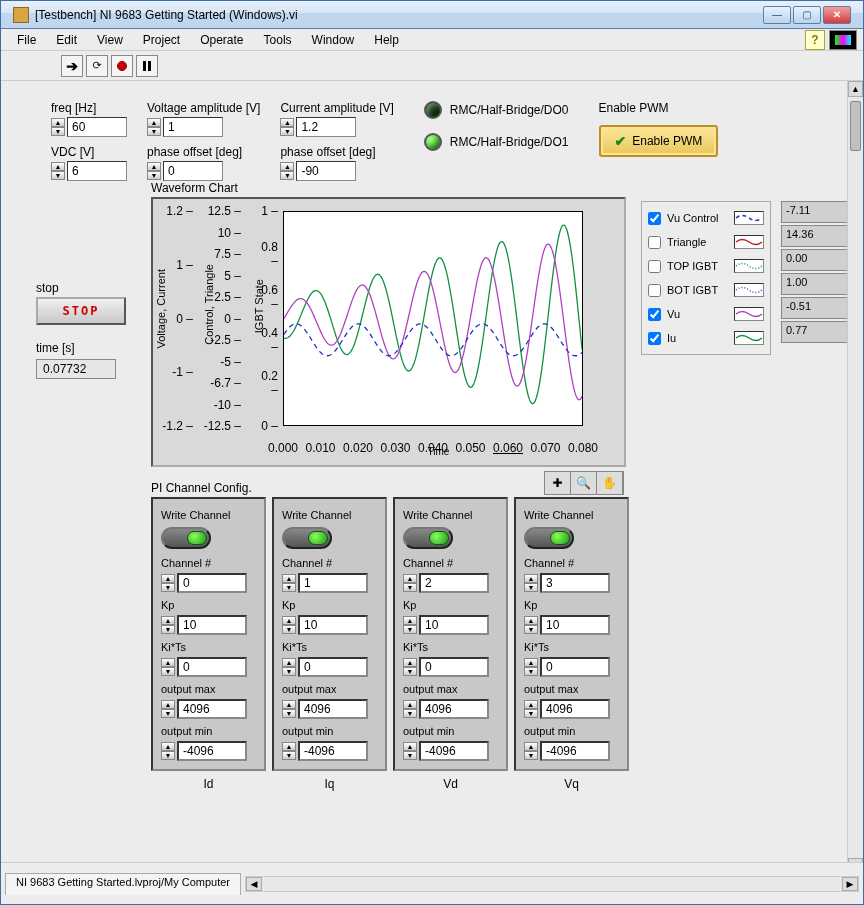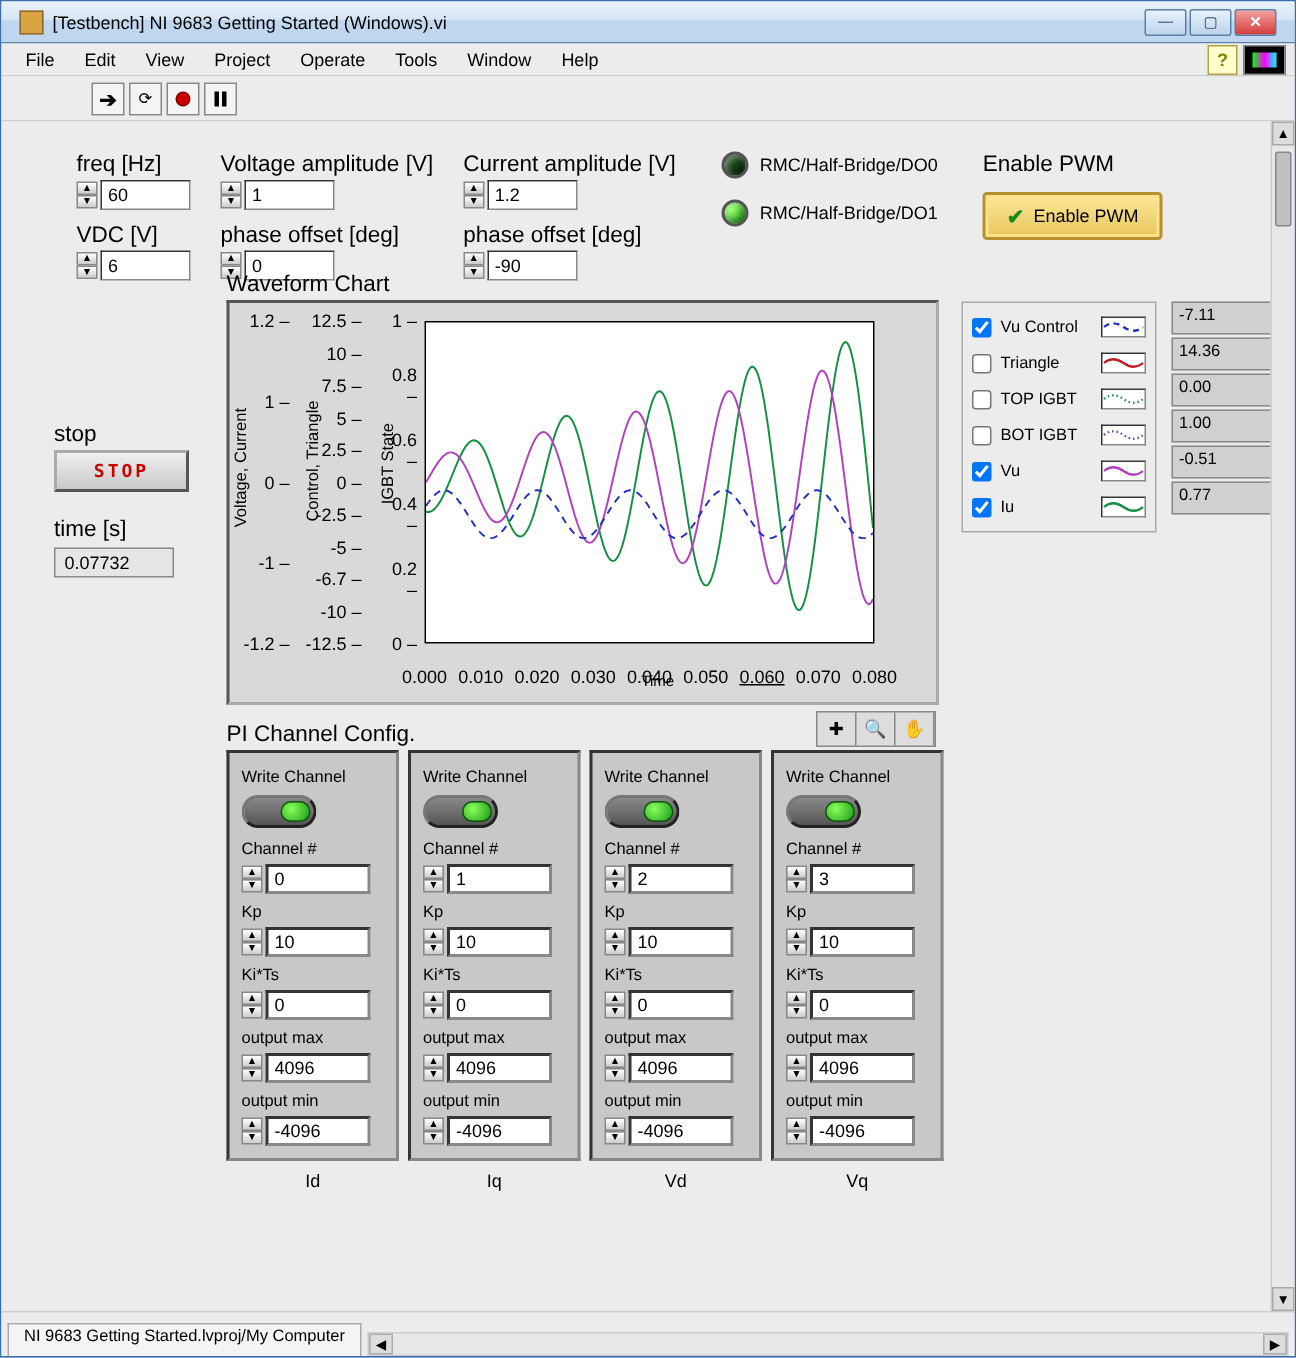--- a/index.html
+++ b/index.html
@@ -21,27 +21,27 @@
 .toolbar { height: 30px; background: #ececec; display: flex; align-items: center; padding-left: 60px; gap: 3px; border-bottom: 1px solid #ccc; }
 .tb-btn { width: 22px; height: 22px; border: 1px solid #888; background: #f4f4f4; display:flex;align-items:center;justify-content:center; cursor:pointer;}
 .tb-arrow{font-size:14px;font-weight:bold;}
 .tb-cycle{font-size:11px;}
 .tb-rec{width:10px;height:10px;border-radius:50%;background:#c00;border:1px solid #800;}
 .tb-pause{display:flex;gap:2px;}.tb-pause div{width:3px;height:10px;background:#000;}
 .content { position: absolute; top: 80px; left: 0; right: 16px; bottom: 30px; background: #ececec; overflow: hidden; padding: 20px 20px 10px 20px; }
 .scrollbar-v { position:absolute; top:80px; right:0; width:16px; bottom:30px; background:#e8e8e8; border-left:1px solid #ccc;}
 .scrollbar-v .thumb{position:absolute;top:20px;left:2px;right:2px;height:50px;background:#c0c0c0;border:1px solid #888;border-radius:2px;}
 .scroll-btn{position:absolute;left:0;right:0;height:16px;background:#ddd;border:1px solid #aaa;display:flex;align-items:center;justify-content:center;font-size:9px;}
-.statusbar { position:absolute; bottom:0; left:0; right:0; height:30px; background:#ececec; border-top:1px solid #ccc; display:flex; align-items:flex-end;}
+.statusbar { position:absolute; bottom:0; left:0; right:0; height:42px; background:#ececec; border-top:1px solid #ccc; display:flex; align-items:center;}
 .status-tab { height:22px; padding:2px 10px; background:#f4f4f4; border:1px solid #aaa; border-bottom:none; margin-left:4px; font-size:11px;}
 .hsb{flex:1;height:16px;background:#e8e8e8;border:1px solid #ccc;margin:0 4px;position:relative;}
 .hsb .l,.hsb .r{position:absolute;top:0;width:16px;height:100%;background:#ddd;border:1px solid #aaa;display:flex;align-items:center;justify-content:center;font-size:9px;}
 .hsb .l{left:0}.hsb .r{right:0}
 
-.lbl { font-size: 15px; color: #000; margin-bottom: 2px; display:block;}
+.lbl { font-size: 12px; color: #000; margin-bottom: 2px; display:block;}
 .numeric { display: flex; align-items: center; gap: 2px; }
 .spinner { display:flex; flex-direction:column; width:14px;}
 .spinner div { height:9px; background:linear-gradient(#fff,#ccc); border:1px solid #888; font-size:7px; line-height:7px; text-align:center; cursor:pointer;}
 .num-field { width: 60px; height: 20px; background: #fff; border: 1px inset #888; padding: 1px 4px; font-size:12px;}
 .top-row { display:flex; gap:20px; align-items:flex-start; margin-left:30px;}
 .col { display:flex; flex-direction:column; gap:8px;}
 .led-row{display:flex;align-items:center;gap:8px;margin-bottom:6px;}
 .led { width:18px; height:18px; border-radius:50%; border:2px solid #555; box-shadow: inset 2px 2px 4px rgba(255,255,255,0.4), inset -2px -2px 4px rgba(0,0,0,0.4);}
 .led.off{background:radial-gradient(circle at 35% 35%, #1a4a1a, #0a2a0a);}
 .led.on{background:radial-gradient(circle at 35% 35%, #8aff5a, #1a9a1a);}

